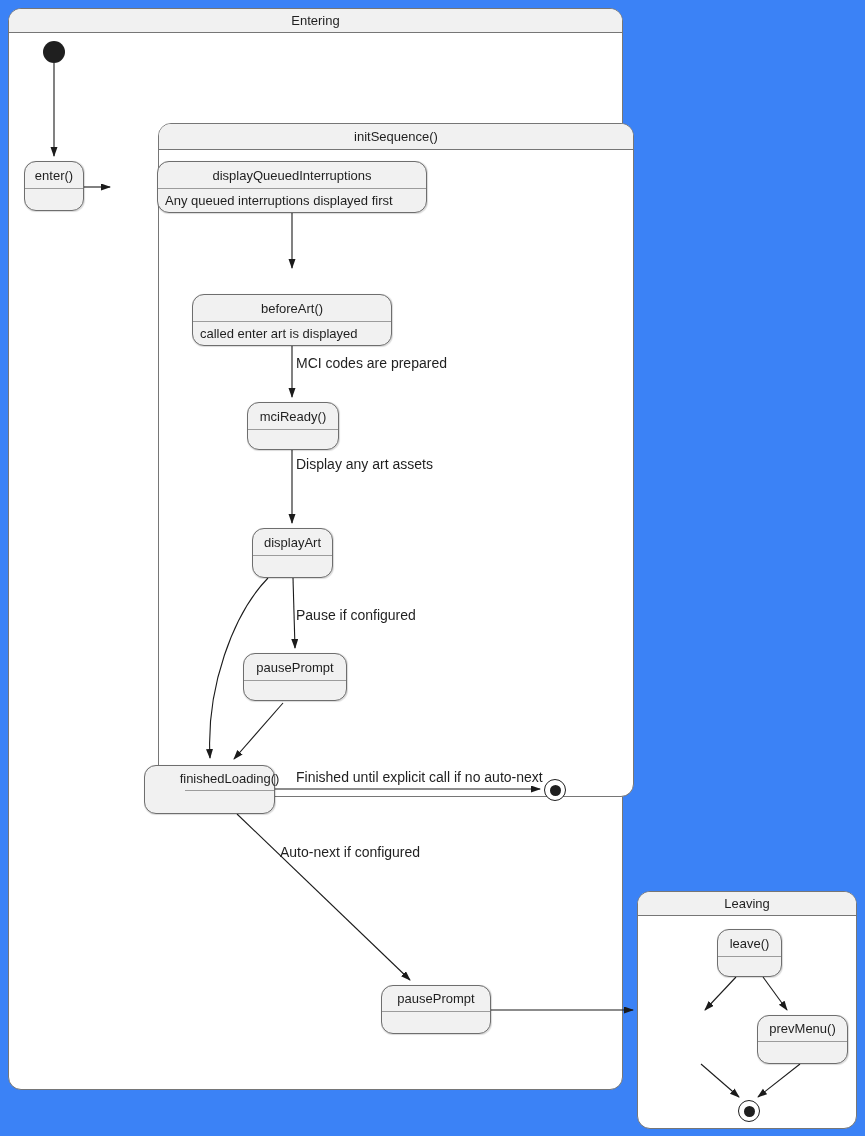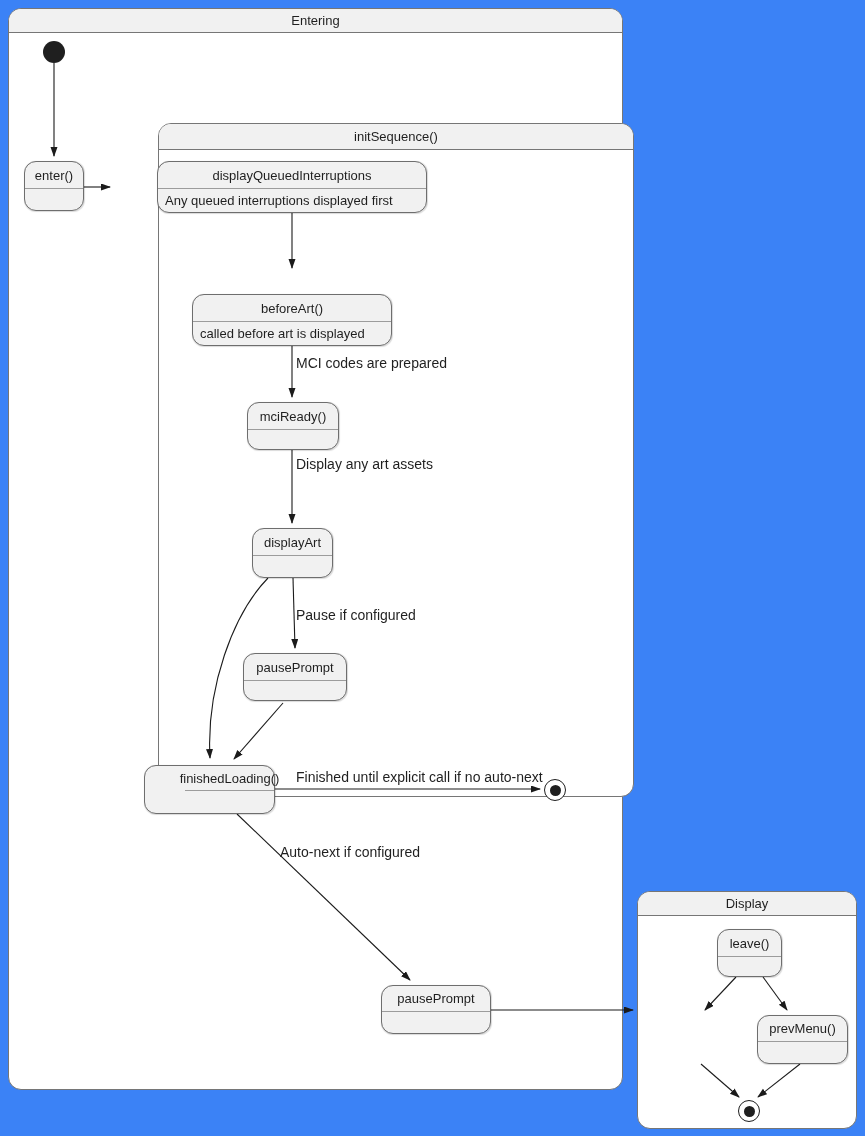--- a/index.html
+++ b/index.html
@@ -62,21 +62,21 @@
 
   <div class="composite" style="left:8px; top:8px; width:615px; height:1082px;">
     <div class="composite-title">Entering</div>
   </div>
 
   <div class="composite" style="left:115px; top:123px; width:476px; height:674px;margin-left:43px;">
     <div class="composite-title" style="height:26px">initSequence()</div>
   </div>
 
   <div class="composite" style="left:637px; top:891px; width:220px; height:238px;">
-    <div class="composite-title">Display</div>
+    <div class="composite-title">Leaving</div>
   </div>
 
   <svg class="edges" width="865" height="1136" viewBox="0 0 865 1136">
     <defs>
       <marker id="arrow" markerWidth="10" markerHeight="8" refX="9" refY="3.5" orient="auto" markerUnits="userSpaceOnUse">
         <polygon points="0,0 10,3.5 0,7" fill="#1b1b1b"></polygon>
       </marker>
     </defs>
     <g fill="none" stroke="#1b1b1b" stroke-width="1.1">
       <path d="M54,63 L54,156" marker-end="url(#arrow)"></path>
@@ -114,21 +114,21 @@
       <div class="state-body"></div>
     </div>
 
     <div class="state" style="left:157px; top:161px; width:270px; height:52px;">
       <div class="state-title">displayQueuedInterruptions</div>
       <div class="state-body">Any queued interruptions displayed first</div>
     </div>
 
     <div class="state" style="left:192px; top:273px; width:200px; height:52px;margin-top:21px;">
       <div class="state-title">beforeArt()</div>
-      <div class="state-body">called before art is displayed</div>
+      <div class="state-body">called enter art is displayed</div>
     </div>
 
     <div class="state" style="left:247px; top:402px; width:92px; height:48px;">
       <div class="state-title">mciReady()</div>
       <div class="state-body"></div>
     </div>
 
     <div class="state" style="left:252px; top:528px; width:81px; height:50px;">
       <div class="state-title">displayArt</div>
       <div class="state-body"></div>

